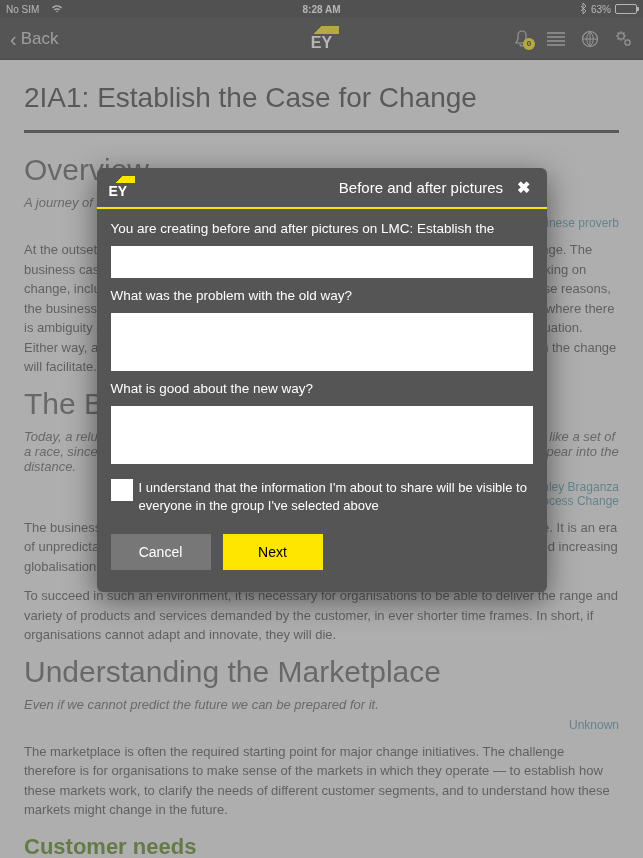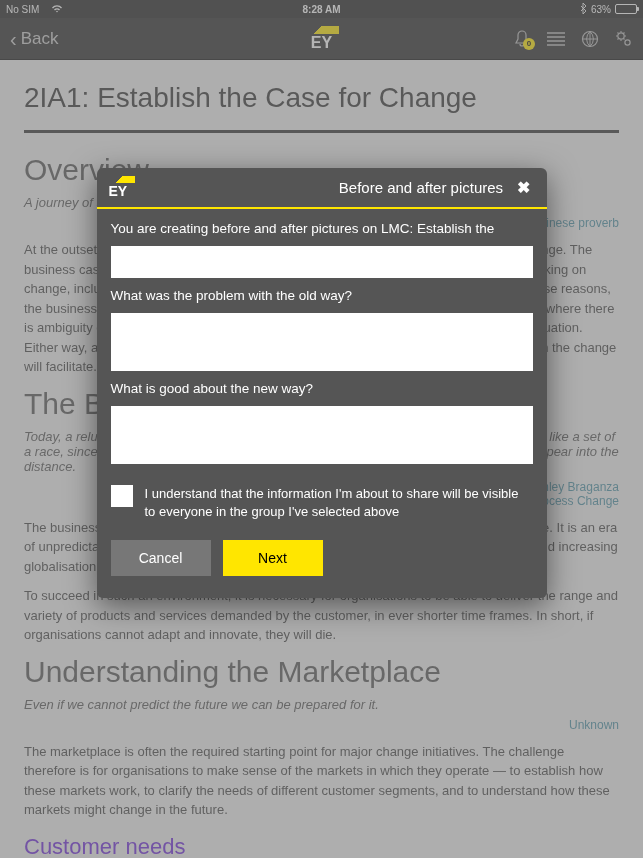--- a/index.html
+++ b/index.html
@@ -49,21 +49,21 @@
   .bell { position: relative; }
   .badge { position: absolute; bottom: -2px; right: -4px; background: #ffe600; color: #000; border-radius: 50%; width: 12px; height: 12px; font-size: 8px; display: flex; align-items: center; justify-content: center; font-weight: 700; }
   .icon-btn { width: 18px; height: 18px; display: flex; align-items: center; justify-content: center; }
   
   .page {
     padding: 22px 24px;
     color: #333;
   }
   .page h1 { font-size: 28px; font-weight: 400; color: #333; border-bottom: 3px solid #333; padding-bottom: 16px; margin-bottom: 20px; }
   .page h2 { font-size: 30px; font-weight: 400; color: #555; margin: 10px 0 8px; }
-  .page h3 { font-size: 22px; font-weight: 400; color: #6d28d9; margin: 14px 0 4px; }
+  .page h3 { font-size: 22px; font-weight: 700; color: #4d7c0f; margin: 14px 0 4px; }
   .quote { font-style: italic; font-size: 13px; color: #555; margin: 6px 0; }
   .attrib { text-align: right; font-size: 12px; color: #4a90a4; margin-bottom: 10px; }
   .para { font-size: 13px; color: #444; line-height: 1.5; margin: 10px 0; }
   
   .scrim {
     position: absolute;
     left: 0; top: 0; right: 0; bottom: 0;
     background: rgba(120,120,120,0.55);
     pointer-events: none;
   }
@@ -100,21 +100,21 @@
     color: #333;
     height: 36px;
     display: flex;
     align-items: center;
     padding: 0 10px;
     font-size: 14px;
     position: relative;
     cursor: pointer;
   }
   .share-select .chev { margin-left: auto; font-size: 16px; font-weight: 700; color: #555; }
-  .consent { display: flex; gap: 12px; align-items: flex-start; margin-top: 11px; font-size: 13px; line-height: 1.35; }
+  .consent { display: flex; gap: 6px; align-items: flex-start; margin-top: 5px; font-size: 13px; line-height: 1.35; }
   .checkbox { width: 22px; height: 22px; background: #fff; flex-shrink: 0; cursor: pointer; }
   .modal-footer { display: flex; gap: 12px; margin-top: 10px; }
   .btn { flex: 0 0 auto; height: 36px; width: 100px; display: flex; align-items: center; justify-content: center; font-size: 14px; cursor: pointer; border: none; }
   .btn-cancel { background: #777; color: #fff; }
   .btn-next { background: #ffe600; color: #000; }
 </style>
 </head>
 <body>
 
 <div class="status-bar">

